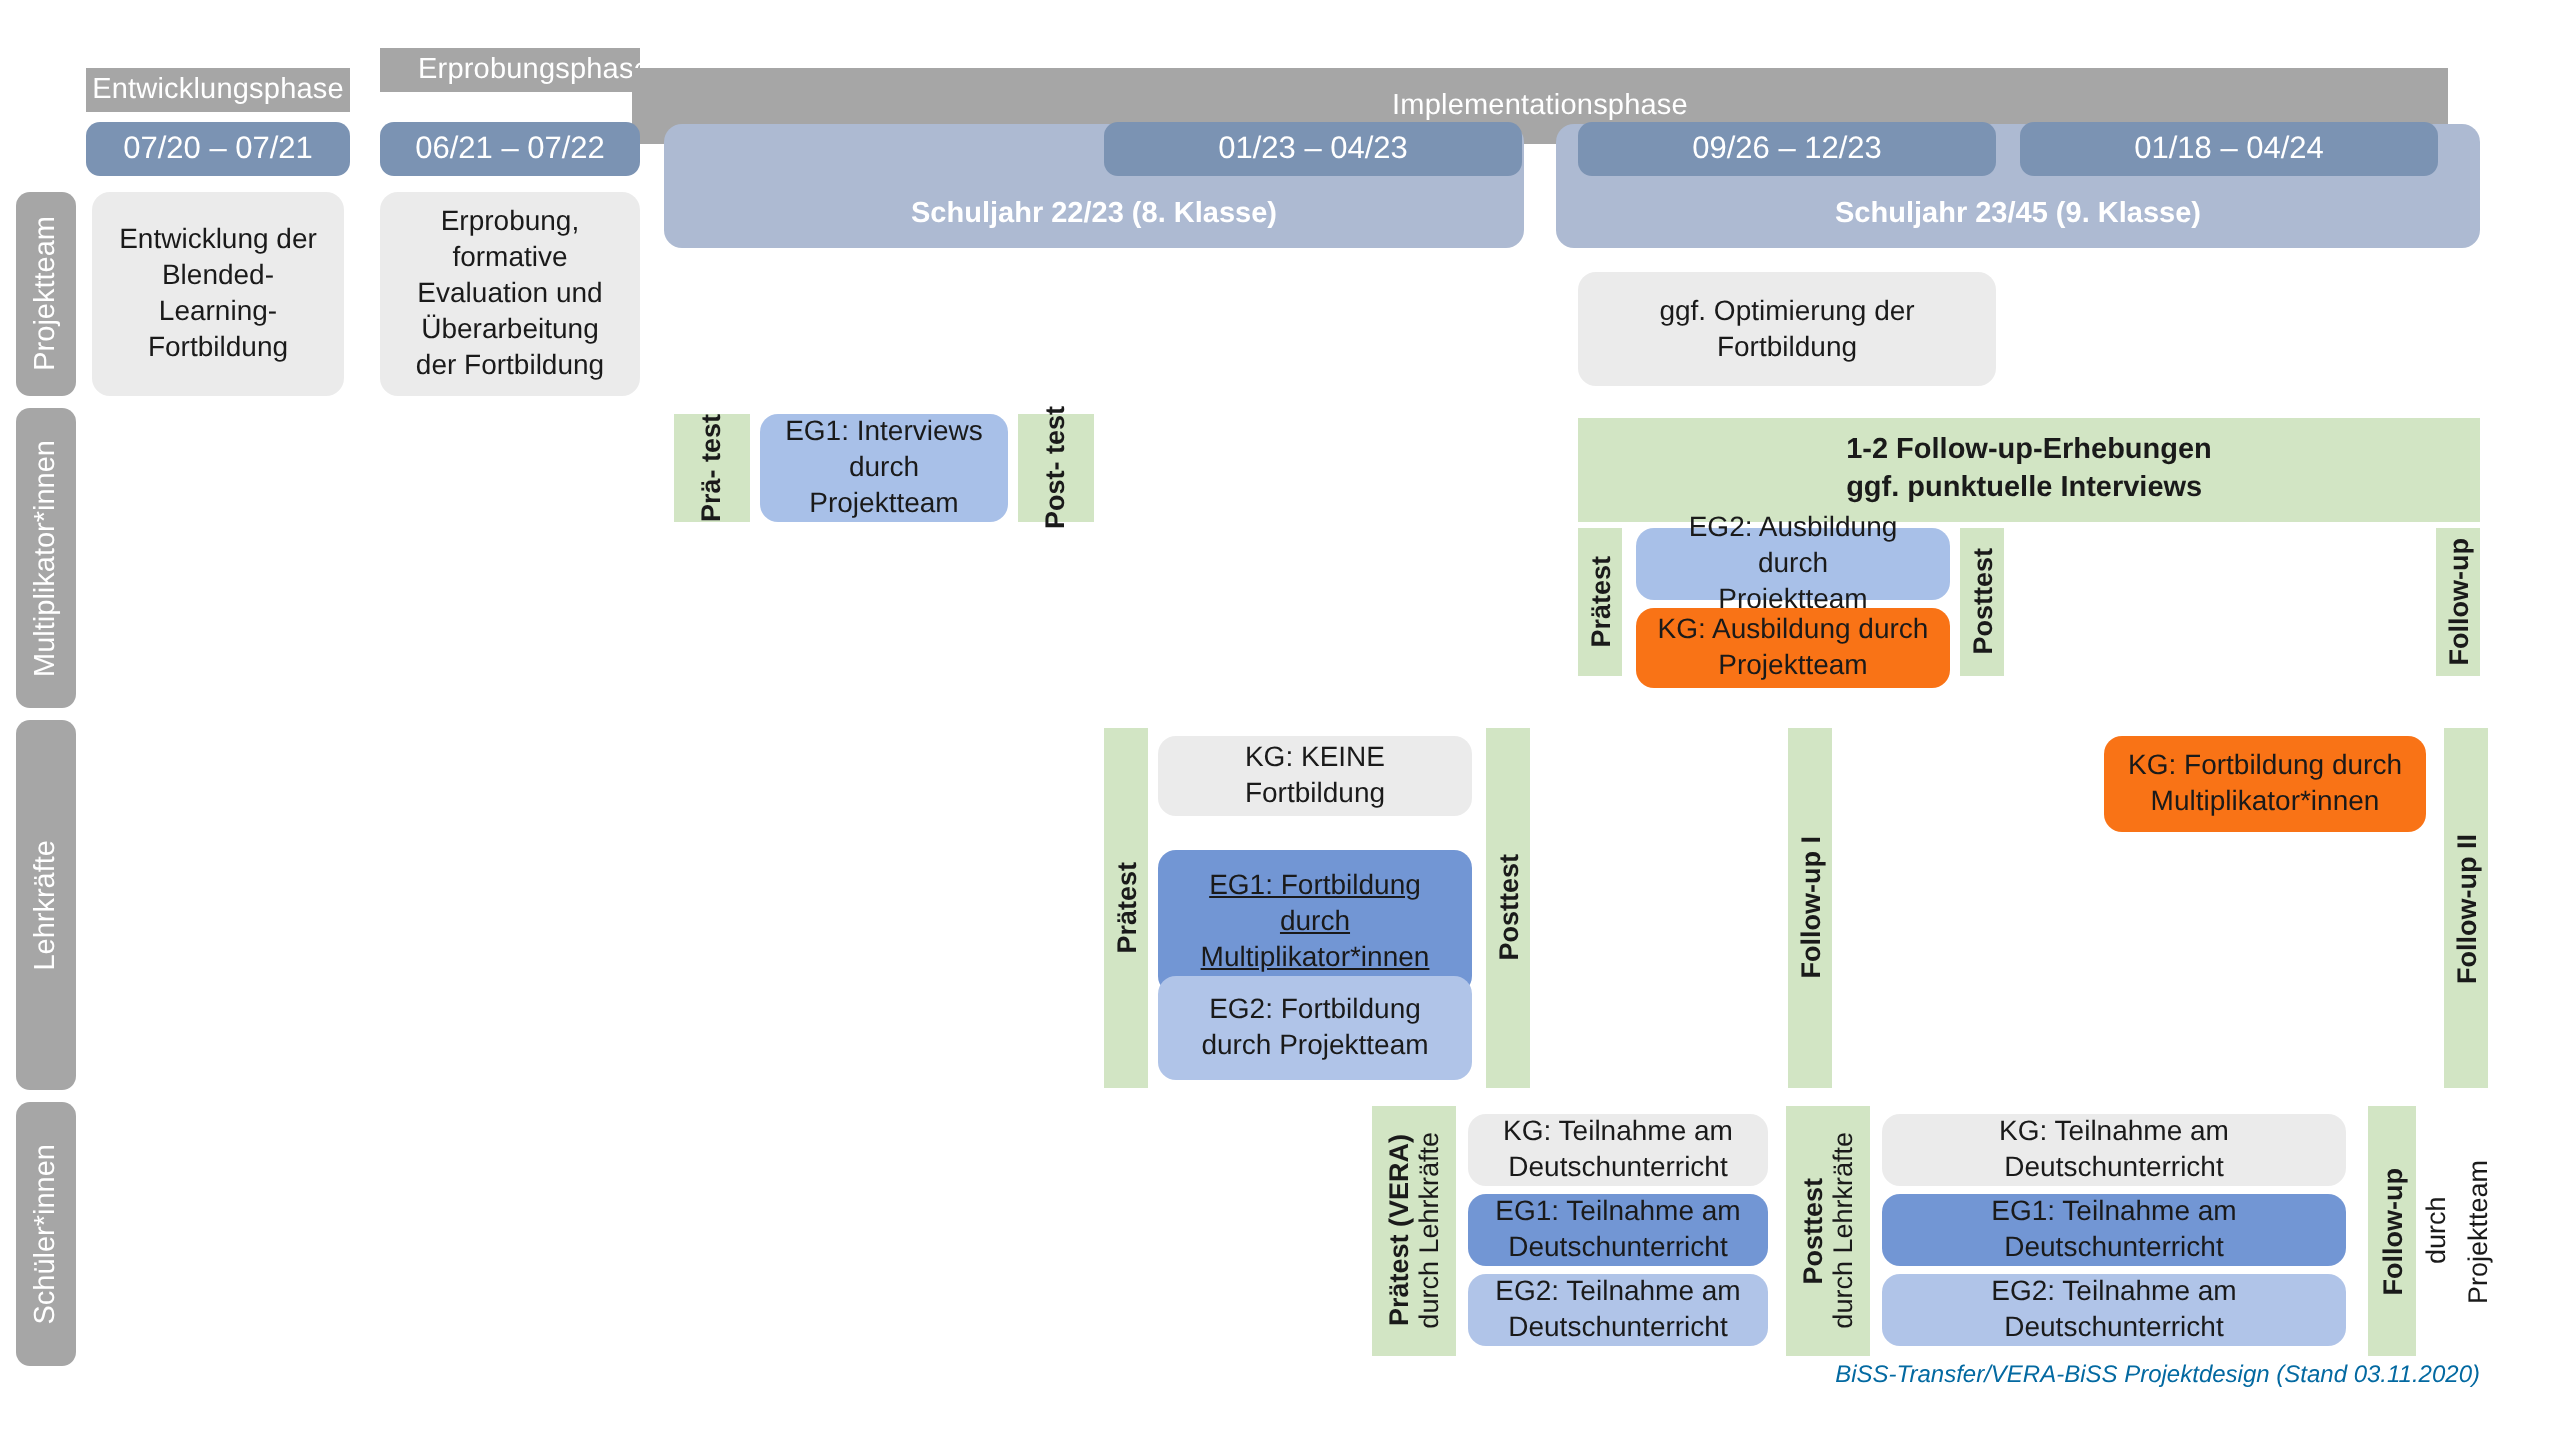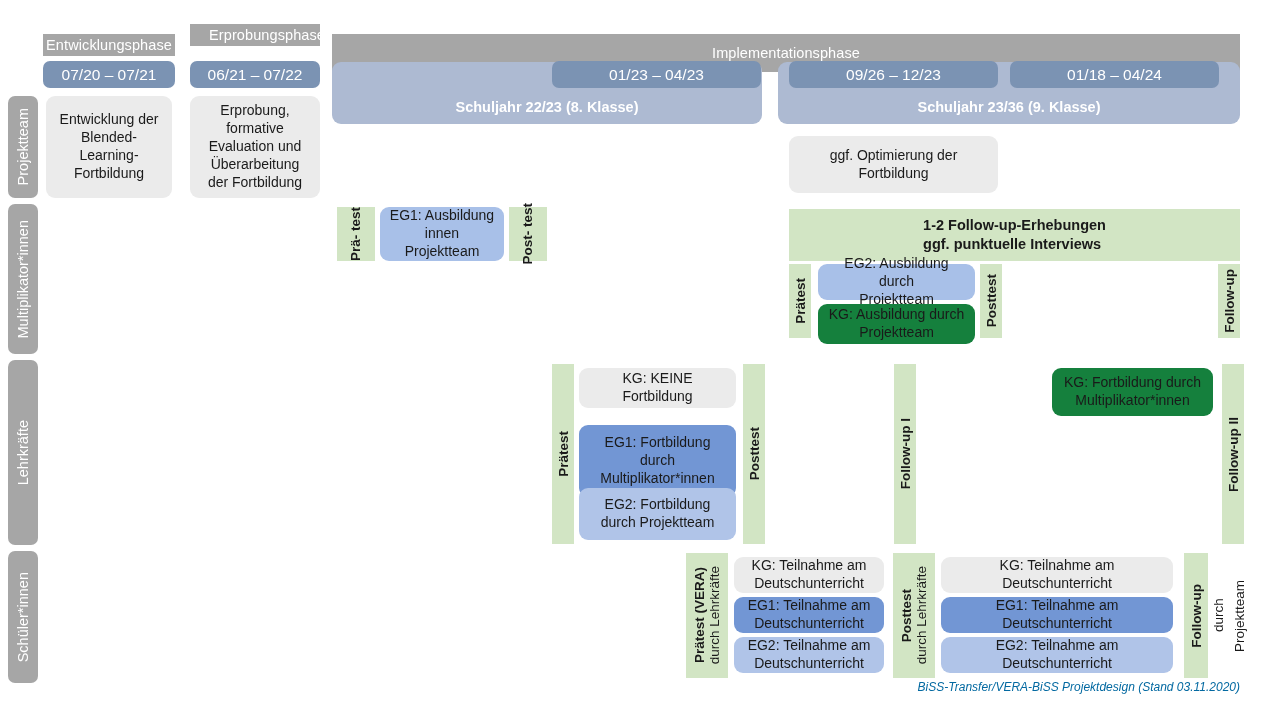--- a/index.html
+++ b/index.html
@@ -47,21 +47,21 @@
   }
   .card{
     border-radius:9px;
     display:flex;align-items:center;justify-content:center;
     text-align:center;
     font-size:14px;
     line-height:1.28;
     padding:2px 7px;
   }
   .card.grey{background:#ebebeb;color:#1a1a1a;}
-  .card.grey2{background:#15803d;color:#1a1a1a;}
+  .card.grey2{background:#f97316;color:#1a1a1a;}
   .card.blue-mid{background:#a8c0e8;color:#1a1a1a;}
   .card.blue-dark{background:#7296d4;color:#1a1a1a;}
   .card.blue-soft{background:#b0c4e8;color:#1a1a1a;}
 
   
   .green{
     background:#d2e5c4;color:#1a1a1a;
     display:flex;align-items:center;justify-content:center;
   }
   .green .vt{
@@ -92,29 +92,29 @@
   }
   .nowrapline{white-space:pre-line;}
 </style>
 </head>
 <body>
 
 <div id="stage">
 
   <div class="abs phase-head" style="left:43px;top:34px;width:132px;height:22px;">Entwicklungsphase</div>
   <div class="abs phase-head" style="left:190px;top:24px;width:130px;height:22px;padding-left:24px;">Erprobungsphase</div>
-  <div class="abs phase-head" style="left:332px;top:34px;width:908px;height:38px;">Implementationsphase</div>
+  <div class="abs phase-head" style="left:316px;top:34px;width:908px;height:38px;">Implementationsphase</div>
 
   <div class="abs period" style="left:43px;top:61px;width:132px;height:27px;">07/20 – 07/21</div>
   <div class="abs period" style="left:190px;top:61px;width:130px;height:27px;">06/21 – 07/22</div>
 
   <div class="abs schoolyear" style="left:332px;top:62px;width:430px;height:62px;">Schuljahr 22/23 (8. Klasse)</div>
   <div class="abs period" style="left:552px;top:61px;width:209px;height:27px;">01/23 – 04/23</div>
 
-  <div class="abs schoolyear" style="left:778px;top:62px;width:462px;height:62px;">Schuljahr 23/36 (9. Klasse)</div>
+  <div class="abs schoolyear" style="left:778px;top:62px;width:462px;height:62px;">Schuljahr 23/45 (9. Klasse)</div>
   <div class="abs period" style="left:789px;top:61px;width:209px;height:27px;">09/26 – 12/23</div>
   <div class="abs period" style="left:1010px;top:61px;width:209px;height:27px;">01/18 – 04/24</div>
 
   <div class="abs rowlabel" style="left:8px;top:96px;width:30px;height:102px;">
     <span>Projektteam</span>
   </div>
   <div class="abs rowlabel" style="left:8px;top:204px;width:30px;height:150px;">
     <span>Multiplikator*innen</span>
   </div>
   <div class="abs rowlabel" style="left:8px;top:360px;width:30px;height:185px;">
@@ -133,21 +133,21 @@
 Evaluation und
 Überarbeitung
 der Fortbildung</div>
   <div class="abs card grey nowrapline" style="left:789px;top:136px;width:209px;height:57px;">ggf. Optimierung der
 Fortbildung</div>
 
   <div class="abs green" style="left:337px;top:207px;width:38px;height:54px;">
     <span class="vt two nowrapline">Prä-
 test</span>
   </div>
-  <div class="abs card blue-mid nowrapline" style="left:380px;top:207px;width:124px;height:54px;">EG1: Ausbildung innen
+  <div class="abs card blue-mid nowrapline" style="left:380px;top:207px;width:124px;height:54px;">EG1: Interviews durch
 Projektteam</div>
   <div class="abs green" style="left:509px;top:207px;width:38px;height:54px;">
     <span class="vt two nowrapline">Post-
 test</span>
   </div>
 
   <div class="abs green hband nowrapline" style="left:789px;top:209px;width:451px;height:52px;">1-2 Follow-up-Erhebungen
 ggf. punktuelle Interviews</div>
 
   <div class="abs green" style="left:789px;top:264px;width:22px;height:74px;">
@@ -162,21 +162,21 @@
   </div>
   <div class="abs green" style="left:1218px;top:264px;width:22px;height:74px;">
     <span class="vt">Follow-up</span>
   </div>
 
   <div class="abs green" style="left:552px;top:364px;width:22px;height:180px;">
     <span class="vt">Prätest</span>
   </div>
   <div class="abs card grey nowrapline" style="left:579px;top:368px;width:157px;height:40px;">KG:  KEINE
 Fortbildung</div>
-  <div class="abs card blue-dark nowrapline" style="left:579px;top:425px;width:157px;height:72px;">EG1: Fortbildung
+  <div class="abs card blue-dark nowrapline" style="left:579px;top:425px;width:157px;height:72px;text-decoration:underline;">EG1: Fortbildung
 durch
 Multiplikator*innen</div>
   <div class="abs card blue-soft nowrapline" style="left:579px;top:488px;width:157px;height:52px;">EG2: Fortbildung
 durch Projektteam</div>
   <div class="abs green" style="left:743px;top:364px;width:22px;height:180px;">
     <span class="vt">Posttest</span>
   </div>
   <div class="abs green" style="left:894px;top:364px;width:22px;height:180px;">
     <span class="vt">Follow-up I</span>
   </div>

